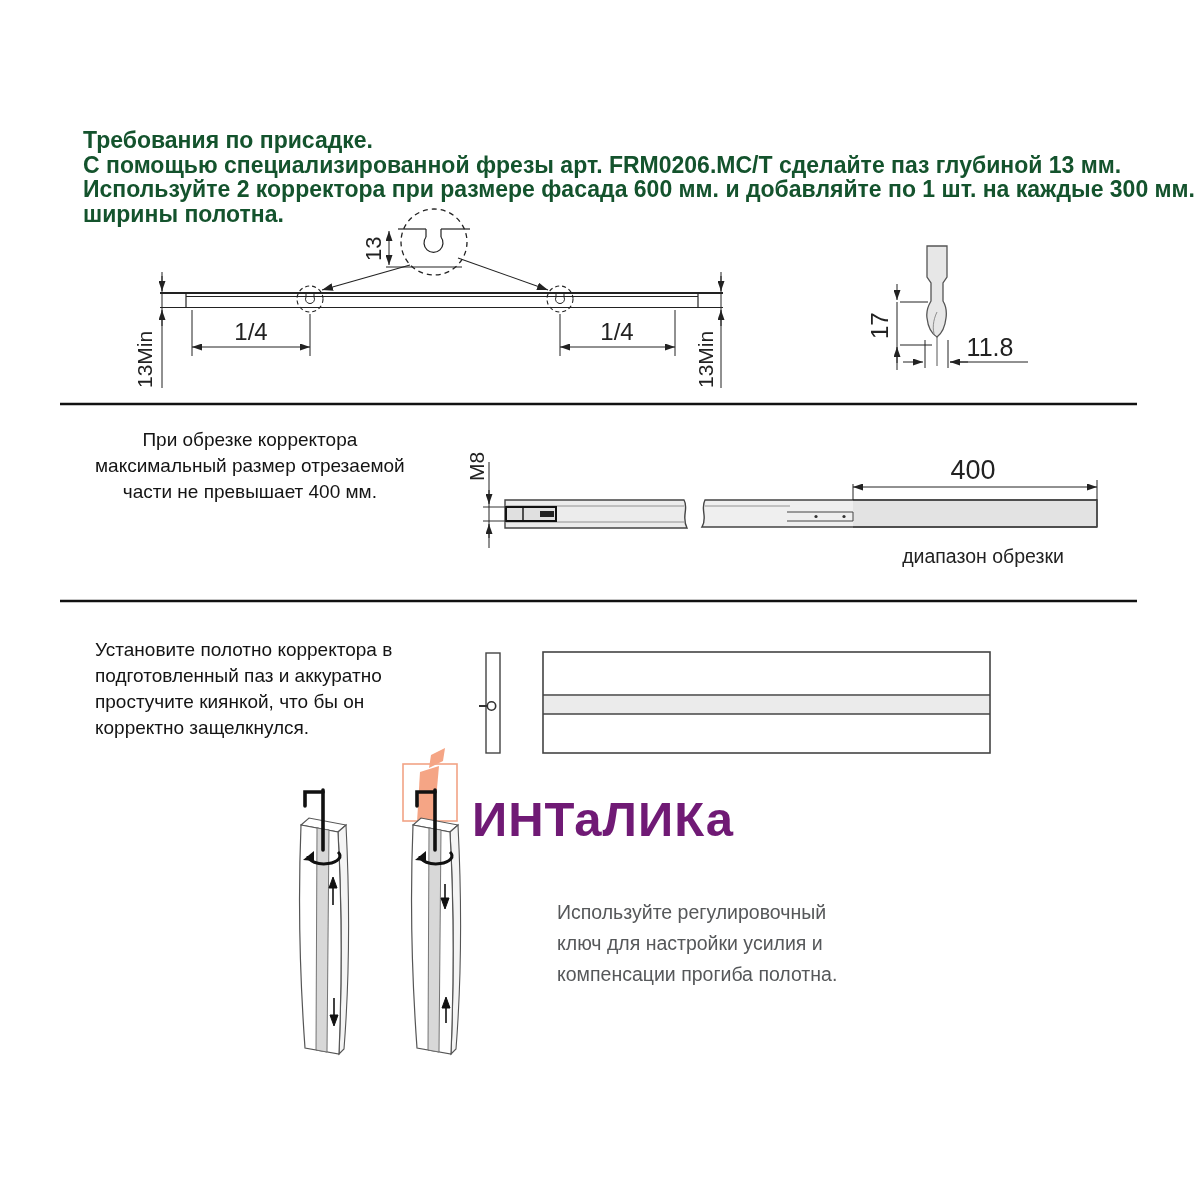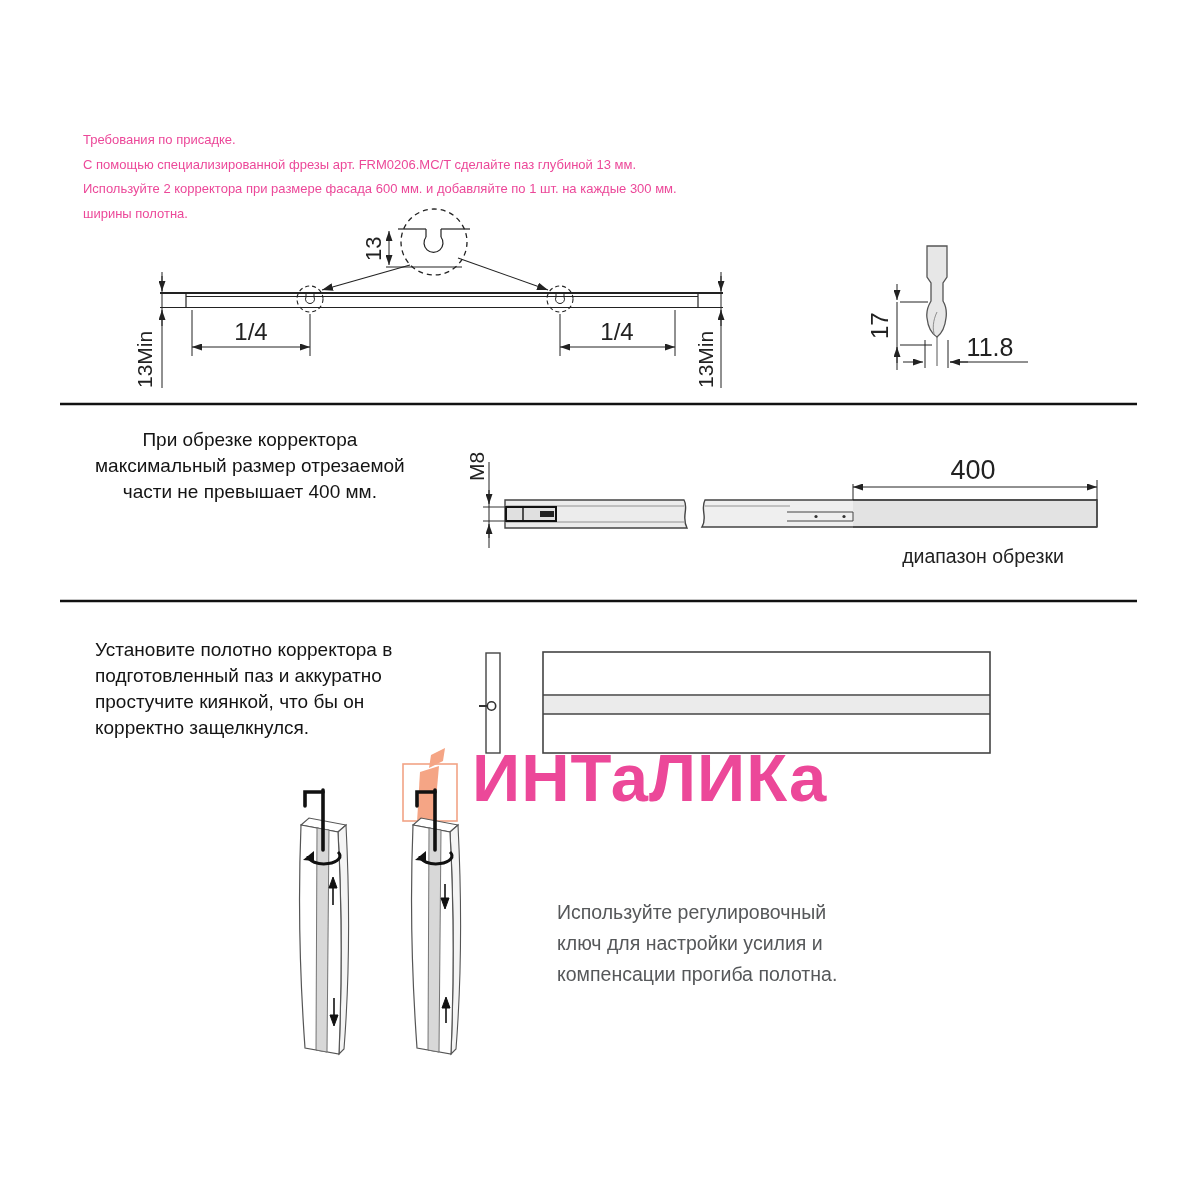--- a/index.html
+++ b/index.html
@@ -1,25 +1,25 @@
 <!DOCTYPE html>
 <html><head>
 <meta charset="utf-8">
 <style>
   html,body{margin:0;padding:0;background:#fff;}
   .canvas{position:relative;width:1200px;height:1200px;background:#ffffff;overflow:hidden;
           font-family:"Liberation Sans", sans-serif;color:#111;}
   .drawing-layer{position:absolute;left:0;top:0;z-index:1;}
   .txt{position:absolute;z-index:2;white-space:pre-line;}
-  .txt-top{left:83px;top:128px;font-size:13px;line-height:24.5px;color:#ec4899;}
+  .txt-top{left:83px;top:128px;font-size:23px;line-height:24.5px;color:#14532d;font-weight:bold;}
   .txt-s2{left:95px;top:427px;font-size:19px;line-height:26px;color:#141414;text-align:center;}
   .txt-s3{left:95px;top:637px;font-size:19px;line-height:26px;color:#141414;}
   .txt-note{left:557px;top:897px;font-size:19.5px;line-height:31px;color:#56585a;}
-  .brand{position:absolute;left:472px;top:739px;z-index:2;font-size:67px;font-weight:700;
-         letter-spacing:1px;color:#ec4899;}
+  .brand{position:absolute;left:472px;top:791px;z-index:2;font-size:49px;font-weight:700;
+         letter-spacing:1px;color:#701a75;}
   svg text{font-family:"Liberation Sans", sans-serif;fill:#222;}
 </style>
 </head>
 <body>
 
 <div class="canvas">
 
   <div class="txt txt-top">Требования по присадке.
 С помощью специализированной фрезы арт. FRM0206.MC/T сделайте паз  глубиной 13 мм.
 Используйте 2 корректора при размере фасада 600 мм. и добавляйте по 1 шт. на каждые 300 мм.

